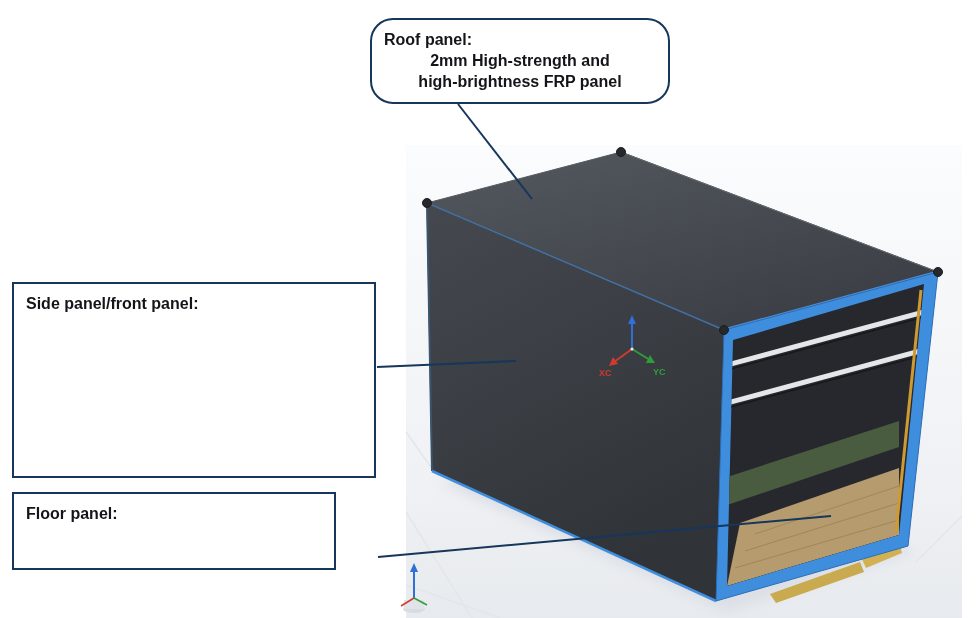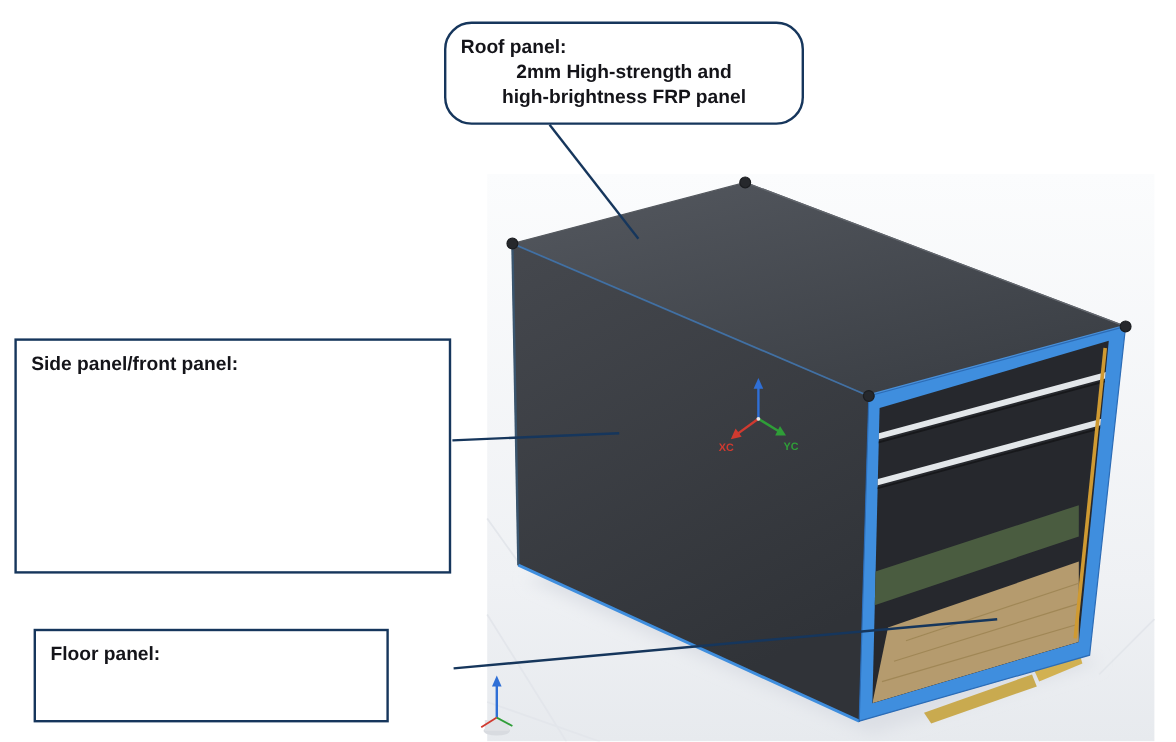--- a/index.html
+++ b/index.html
@@ -10,21 +10,21 @@
   .page{position:relative;width:980px;height:618px;background:#fff;}
   .scene{position:absolute;left:0;top:0;}
   .callout{
     position:absolute;background:#ffffff;border:2px solid #16365c;
     padding:10px 12px;box-sizing:border-box;
     color:#141419;font-weight:bold;font-size:16px;line-height:1.3;
   }
   .callout-body{white-space:pre-line;text-align:center;}
   #callout-roof{left:370px;top:18px;width:300px;min-height:86px;border-radius:23px;}
   #callout-side{left:12px;top:265px;width:364px;min-height:196px;margin-top:17px;}
-  #callout-floor{left:28px;top:492px;width:296px;min-height:78px;margin-top:32px;}
+  #callout-floor{left:12px;top:492px;width:324px;min-height:78px;}
 </style>
 </head>
 <body>
 
 <div class="page">
 
   <svg class="scene" width="980" height="618" viewBox="0 0 980 618">
     <defs>
       <filter id="blur6" x="-30%" y="-30%" width="160%" height="160%">
         <feGaussianBlur stdDeviation="6"></feGaussianBlur>

